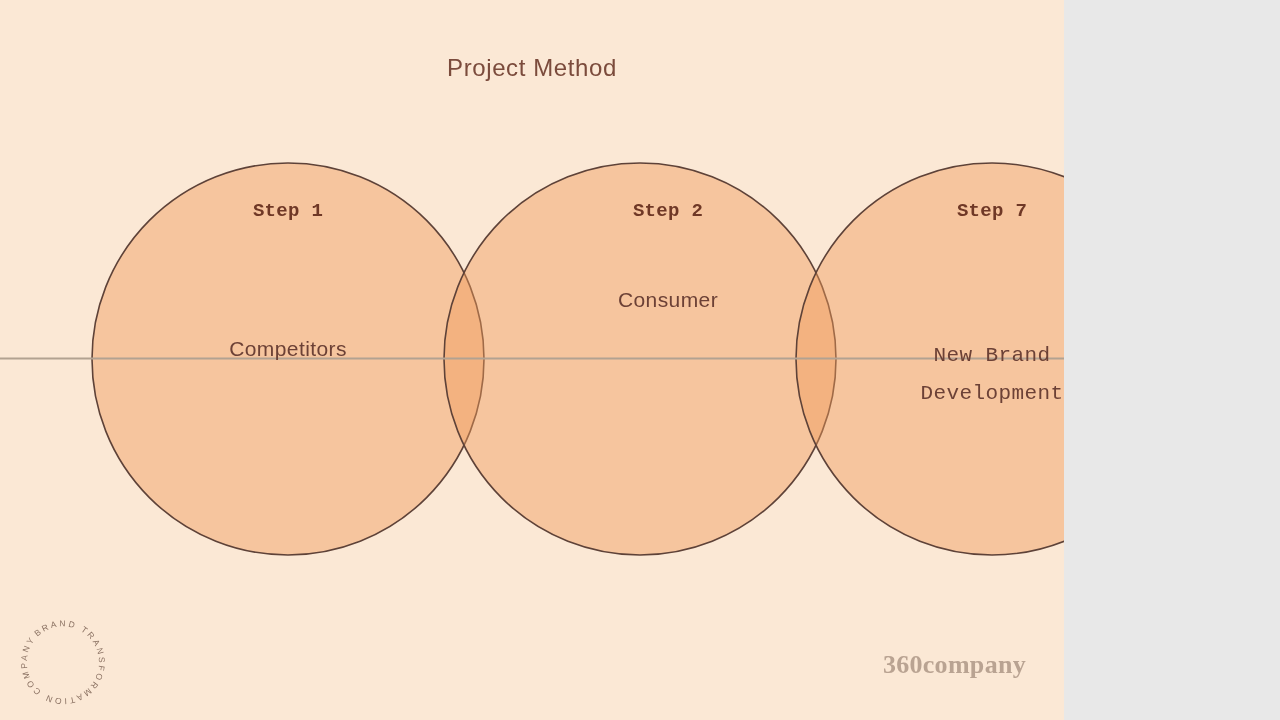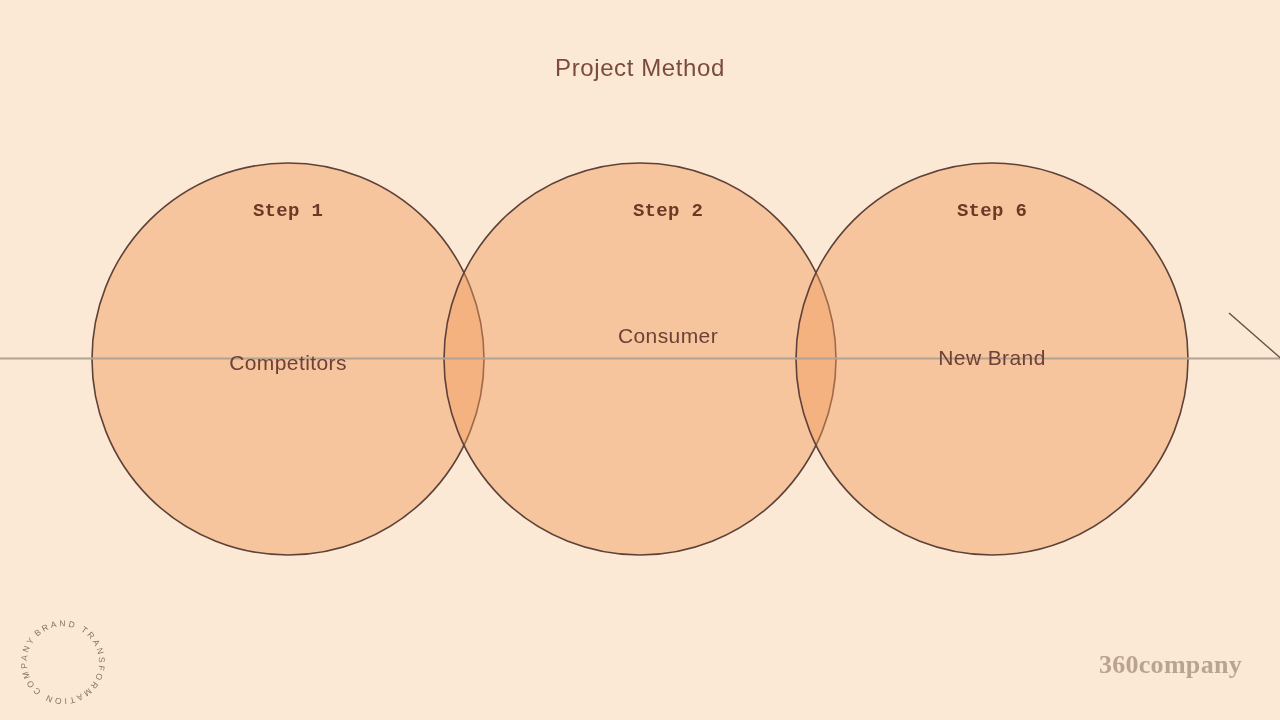--- a/index.html
+++ b/index.html
@@ -2,21 +2,21 @@
 <html style="--bg: #FBE8D5; --circle_fill: #F09C5B; --circle_stroke: #5E4238; --axis_line: #B2A291; --diagonal_line: #5C5045; --title_text: #7B4B3C; --step_text: #6F3826; --body_text: #6C4136; --watermark_text: #B9A392; --logo_text: #8B7263;"><head>
 <meta charset="utf-8">
 <style>
   html, body { margin: 0; padding: 0; }
   body {
     font-family: "Liberation Sans", sans-serif;
     background: #e8e8e8;
   }
   .slide {
     position: relative;
-    width: 1280px;
+    width: 1064px;
     height: 720px;
     overflow: hidden;
     background: var(--bg, #FBE8D5);
   }
   svg.diagram {
     position: absolute;
     left: 0; top: 0;
   }
   .step-circle {
     fill: var(--circle_fill, #F09C5B);
@@ -54,28 +54,27 @@
   }
   .circle-text {
     position: absolute;
     transform: translateX(-50%);
     text-align: center;
     font-size: 21px;
     line-height: 38px;
     letter-spacing: 0.4px;
     color: var(--body_text, #6C4136);
     white-space: nowrap;
-    margin-top: 36px;
   }
   .step-label.s1, .circle-text.c1 { left: 288px; }
   .step-label.s2, .circle-text.c2 { left: 668px; }
   .step-label.s3, .circle-text.c3 { left: 992px; }
-  .circle-text.c1 { top: 308px; }
+  .circle-text.c1 { top: 330px; }
   .circle-text.c2 { top: 281px; }
-  .circle-text.c3 { top: 303px; }
+  .circle-text.c3 { top: 337px; font-family: Liberation Mono, monospace; }
   .watermark {
     position: absolute;
     right: 38px;
     top: 650px;
     font-family: "Liberation Serif", serif;
     font-weight: bold;
     font-size: 26px;
     letter-spacing: 0.3px;
     color: var(--watermark_text, #B9A392);
   }
@@ -101,32 +100,33 @@
     <circle class="step-circle" cx="640" cy="359" r="196"></circle>
     <circle class="step-circle" cx="992" cy="359" r="196"></circle>
     <line class="axis-line" x1="0" y1="358.5" x2="1280" y2="358.5"></line>
     <line class="diag-line" x1="1229" y1="313" x2="1281" y2="358.5"></line>
   </svg>
 
   <div class="slide-title">Project Method</div>
 
   <div class="step-label s1">Step 1</div>
   <div class="step-label s2">Step 2</div>
-  <div class="step-label s3">Step 6</div>
+  <div class="step-label s3">Step 7</div>
 
   <div class="circle-text c1">
     <div>Competitors</div>
   </div>
 
   <div class="circle-text c2">
     <div>Consumer</div>
   </div>
 
   <div class="circle-text c3">
     <div>New Brand</div>
+    <div>Development</div>
   </div>
 
   <svg class="ring-logo" width="106" height="106" viewBox="0 0 106 106">
     <defs>
       <path id="ringPath" d="M 25.42 29.86 A 36 36 0 1 1 25.41 29.87"></path>
     </defs>
     <text class="ring-text">
       <textPath href="#ringPath">BRAND TRANSFORMATION COMPANY</textPath>
     </text>
   </svg>

